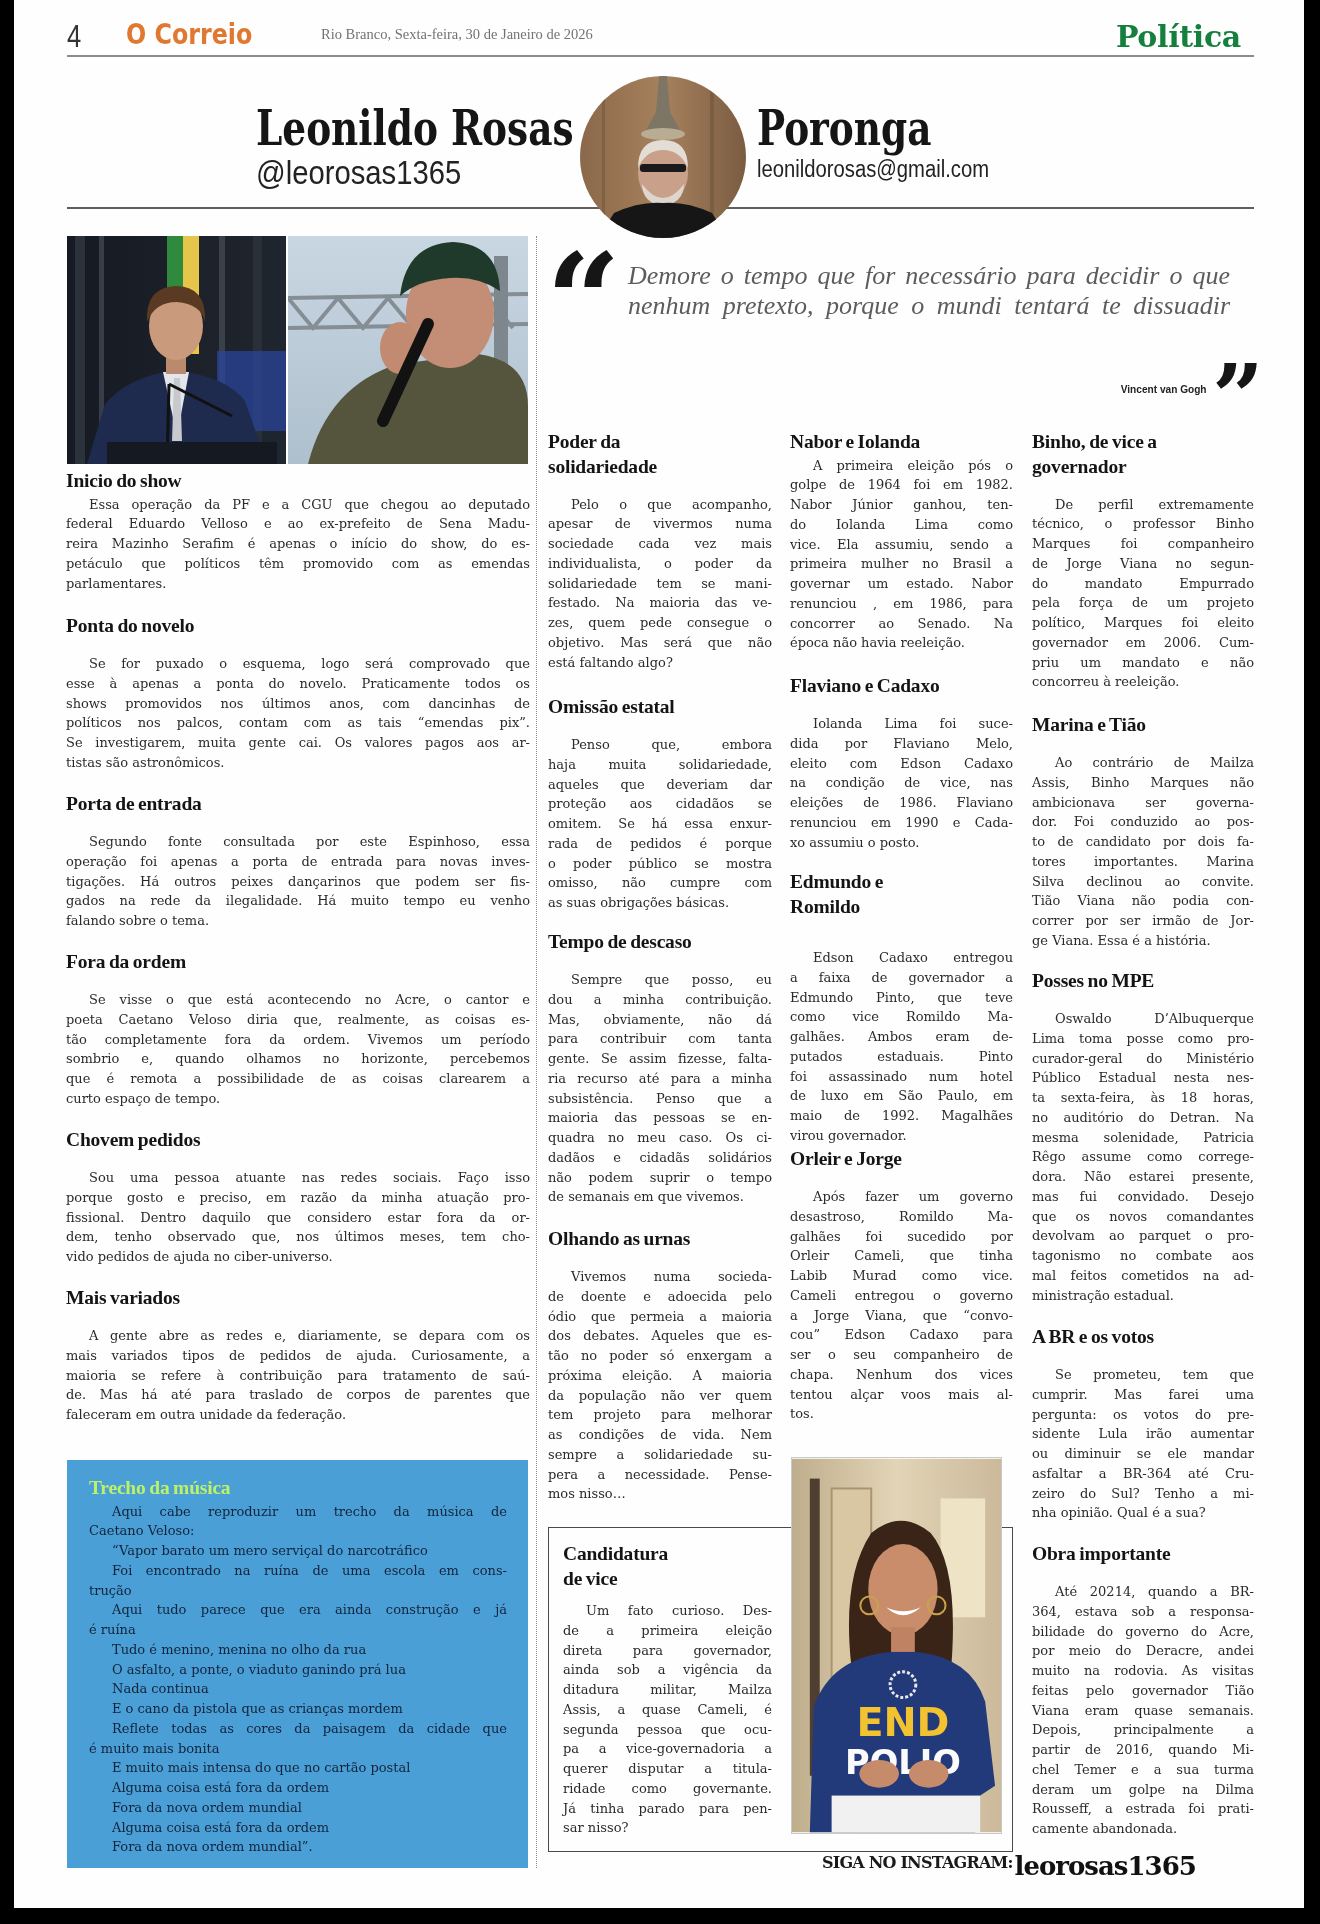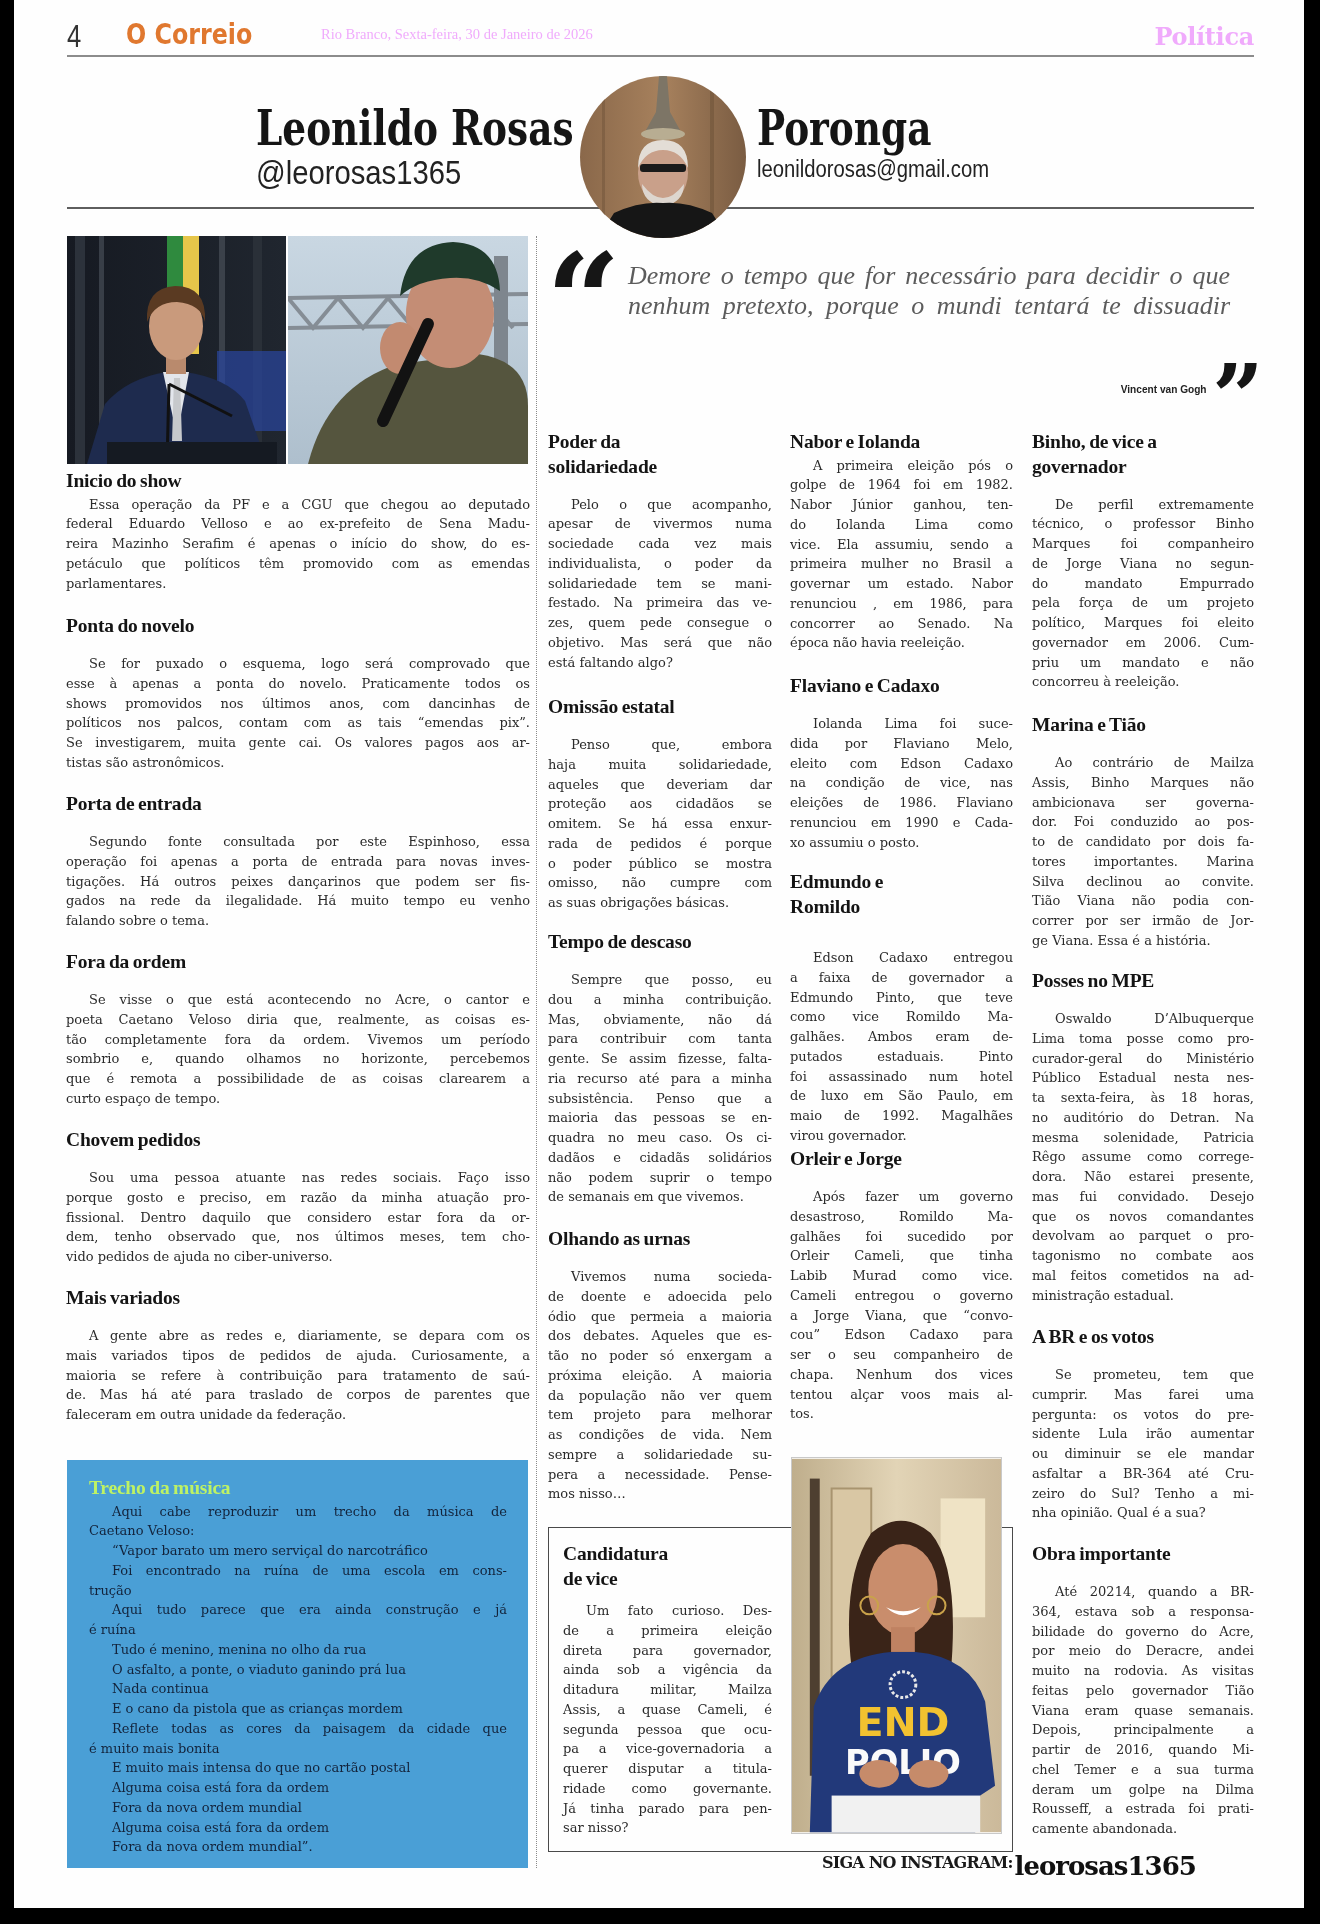--- a/index.html
+++ b/index.html
@@ -3,22 +3,22 @@
 <meta charset="utf-8">
 <style>
 *{box-sizing:border-box;margin:0;padding:0}
 html,body{width:1320px;height:1924px;background:#000;overflow:hidden}
 body{position:relative;font-family:"DejaVu Serif",serif;color:#2a2a2a}
 .page{position:absolute;left:14px;top:0;width:1290px;height:1908px;background:#fefefe}
 .abs{position:absolute;white-space:nowrap}
 
 .pgnum{left:67px;top:20px;font-family:"Liberation Sans",sans-serif;font-size:32px;line-height:32px;color:#333;transform:scaleX(.8);transform-origin:left}
 .brand{left:126px;top:20px;font-family:"DejaVu Sans",sans-serif;font-weight:bold;font-size:29px;line-height:29px;color:#e0782f;transform:scaleX(.82);transform-origin:left}
-.dateline{left:321px;top:27px;font-family:"Liberation Serif",serif;font-size:14.5px;line-height:14.5px;color:#f0abfc}
-.section-title{right:66px;top:22px;font-family:"DejaVu Serif",serif;font-weight:bold;font-size:24px;line-height:30px;color:#f0abfc;letter-spacing:-0.3px}
+.dateline{left:321px;top:27px;font-family:"Liberation Serif",serif;font-size:14.5px;line-height:14.5px;color:#737373}
+.section-title{right:79px;top:22px;font-family:"DejaVu Serif",serif;font-weight:bold;font-size:30px;line-height:30px;color:#15803d;letter-spacing:-0.3px}
 .rule{position:absolute;left:67px;width:1187px;height:2px}
 
 .mh-name{top:104px;font-weight:bold;font-size:48px;line-height:48px;color:#151515;transform:scaleX(.78);transform-origin:left}
 .mh-handle{left:256px;top:155px;font-family:"Liberation Sans",sans-serif;font-size:34px;line-height:34px;color:#222;transform:scaleX(.86);transform-origin:left}
 .mh-email{left:757px;top:158px;font-family:"Liberation Sans",sans-serif;font-size:23px;line-height:23px;color:#222;transform:scaleX(.88);transform-origin:left}
 .avatar{position:absolute;left:580px;top:76px;width:166px;height:162px;z-index:3}
 
 .qmark{font-family:"DejaVu Serif",serif;font-weight:bold;line-height:0;color:#161616}
 .qtext{position:absolute;left:628px;top:261px;width:602px;font-family:"Liberation Serif",serif;font-style:italic;font-size:26px;line-height:29.5px;color:#5c5c5c}
 .qtext .ln{white-space:nowrap;text-align:justify;text-align-last:justify}
@@ -277,21 +277,21 @@
   <div class="hd">
       <div class="ln first">Poder da</div>
       <div class="ln last">solidariedade</div>
     </div>
   <div class="para">
       <div class="ln first">Pelo o que acompanho,</div>
       <div class="ln">apesar de vivermos numa</div>
       <div class="ln">sociedade cada vez mais</div>
       <div class="ln">individualista, o poder da</div>
       <div class="ln">solidariedade tem se mani-</div>
-      <div class="ln">festado. Na primeira das ve-</div>
+      <div class="ln">festado. Na maioria das ve-</div>
       <div class="ln">zes, quem pede consegue o</div>
       <div class="ln">objetivo. Mas será que não</div>
       <div class="ln last">está faltando algo?</div>
     </div>
 </div>
 <div class="sec" style="left:548px;top:695px;width:224px">
   <div class="hd">
       <div class="ln first last">Omissão estatal</div>
     </div>
   <div class="para">

